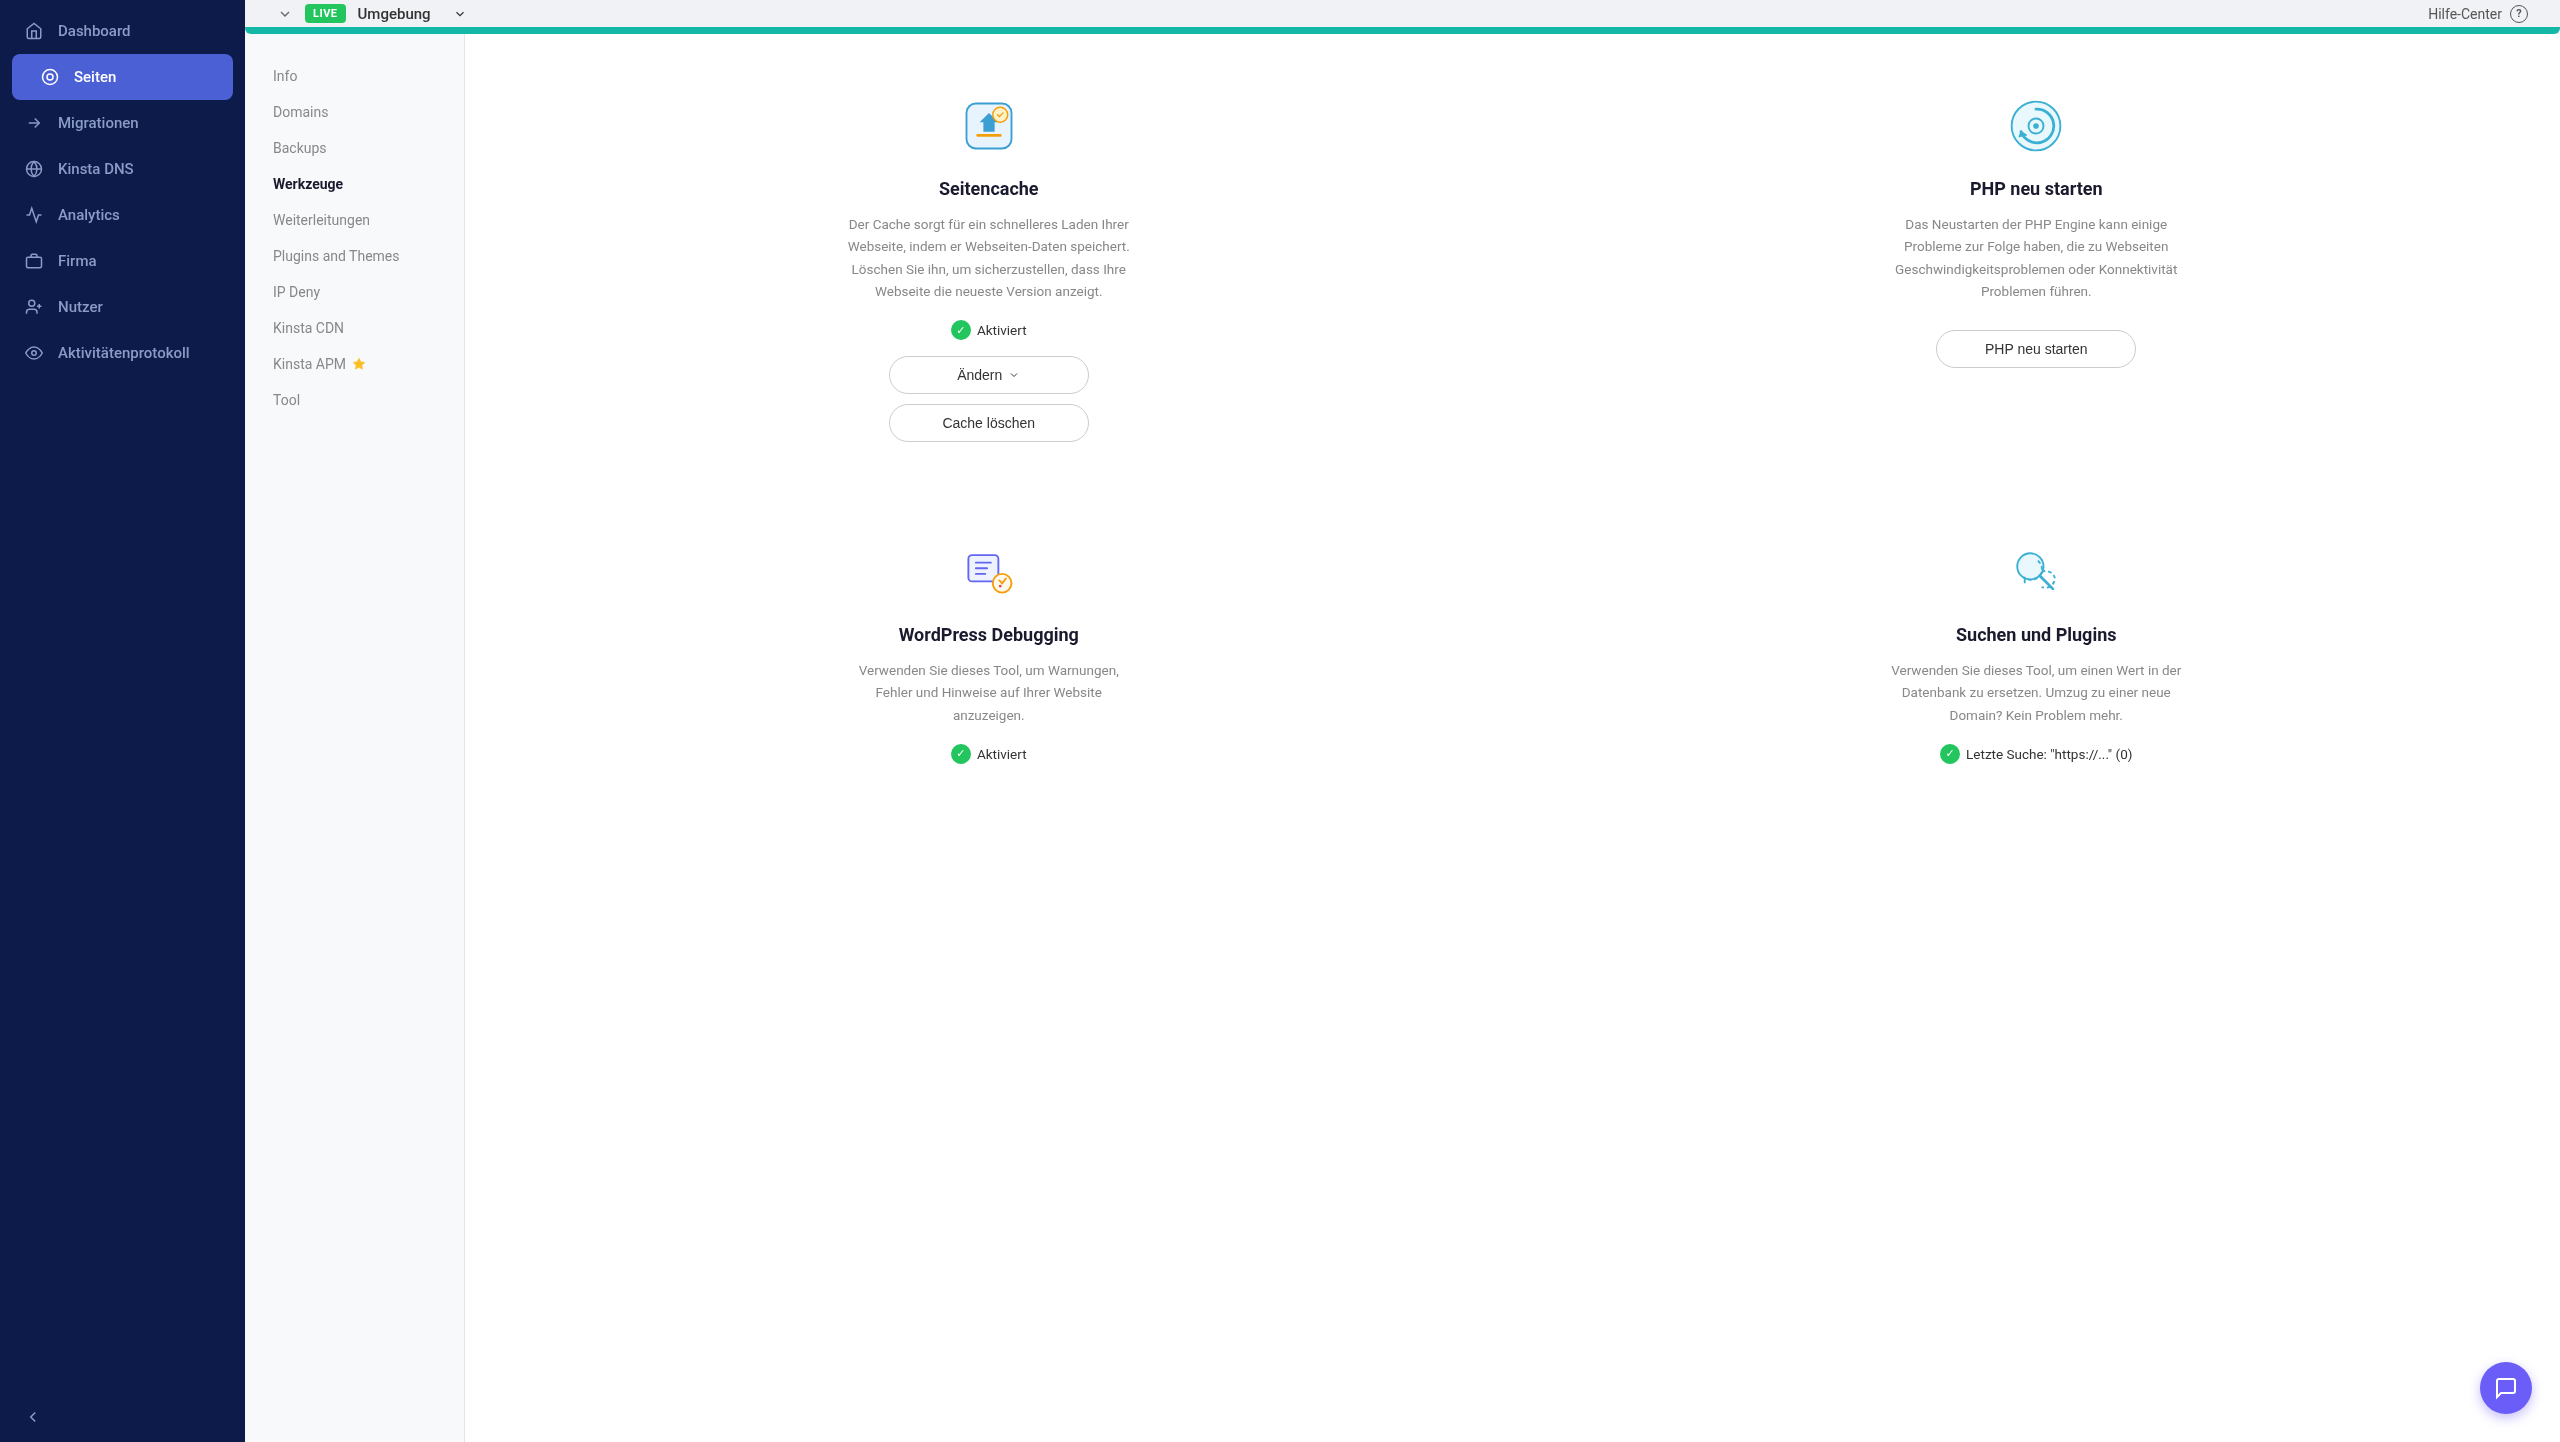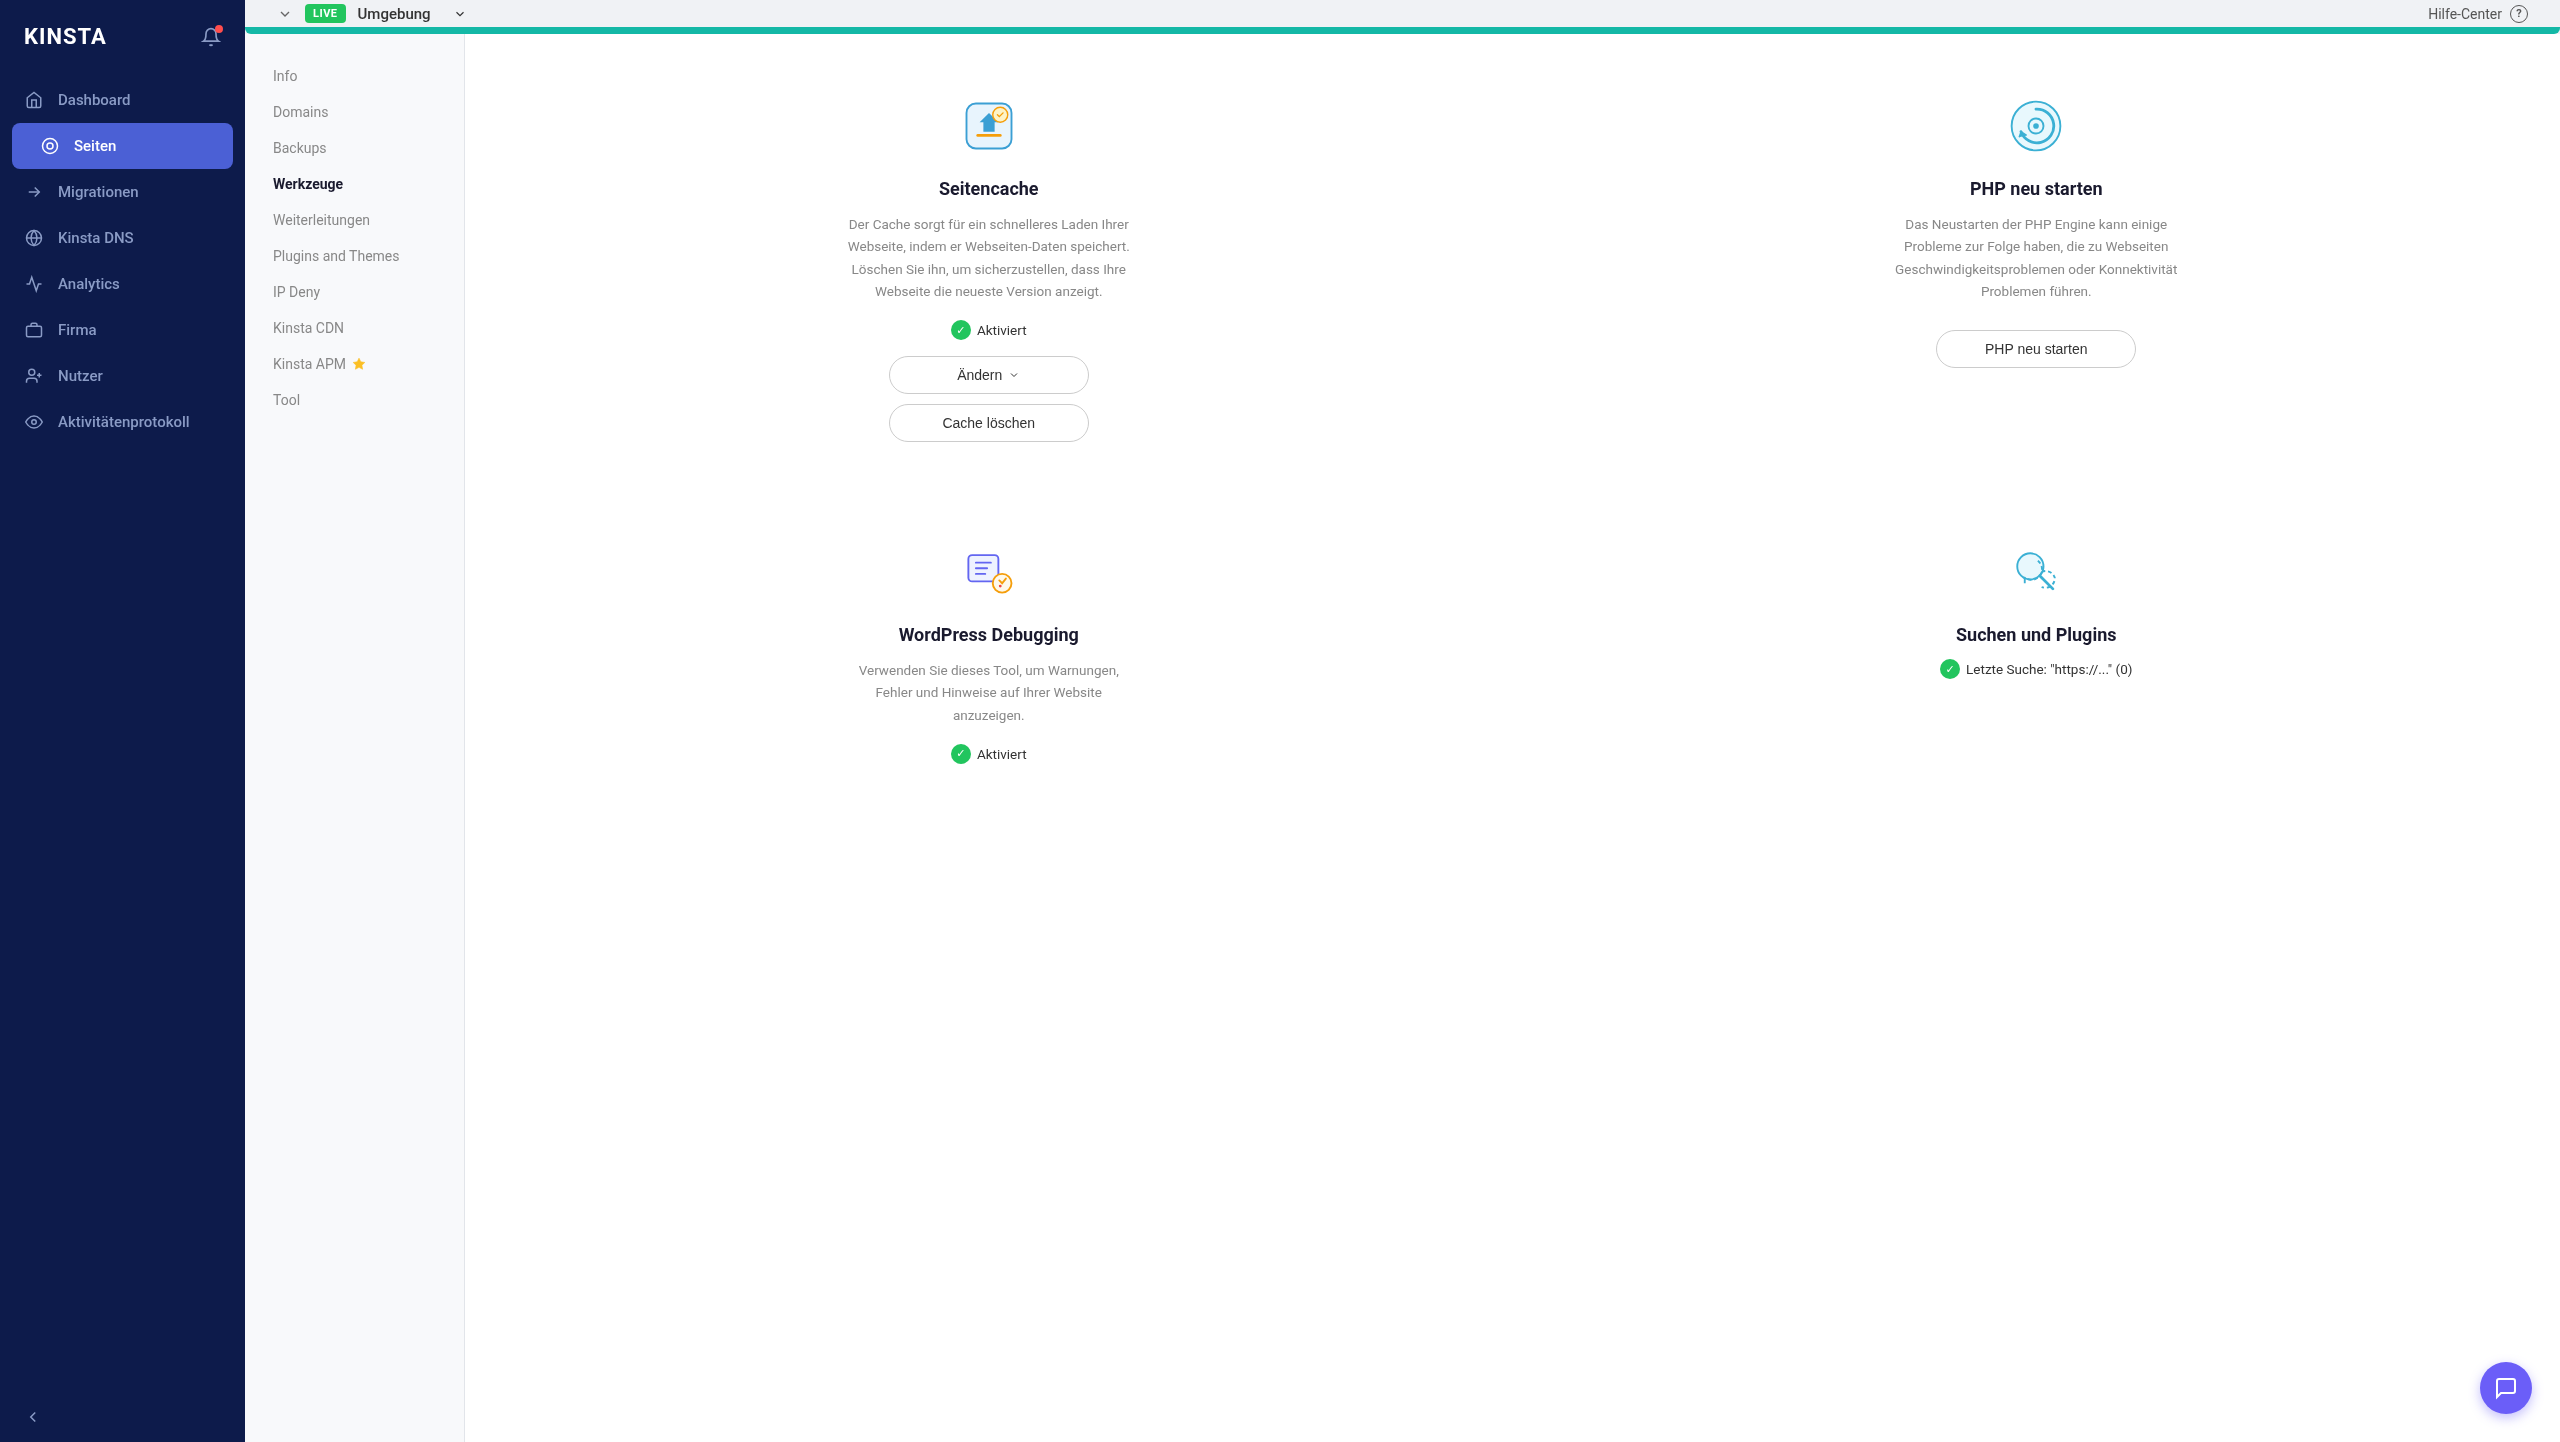--- a/index.html
+++ b/index.html
@@ -283,30 +283,20 @@
       box-shadow: 0 4px 12px rgba(107,94,248,0.4);
     }
 
     
     svg { display: block; }
   </style>
 </head>
 <body>
 
 <div class="sidebar">
-  <div class="sidebar-logo">
-    <div class="logo-text">KINSTA</div>
-    <div class="notification-icon">
-      <svg width="20" height="20" viewBox="0 0 24 24" fill="none" stroke="#8a9bc5" stroke-width="2">
-        <path d="M18 8A6 6 0 0 0 6 8c0 7-3 9-3 9h18s-3-2-3-9"></path>
-        <path d="M13.73 21a2 2 0 0 1-3.46 0"></path>
-      </svg>
-      <div class="notification-dot"></div>
-    </div>
-  </div>
 
   <nav class="sidebar-nav">
 
     <div class="nav-item">
       <span class="nav-icon">
         <svg width="18" height="18" viewBox="0 0 24 24" fill="none" stroke="currentColor" stroke-width="2">
           <path d="M3 9l9-7 9 7v11a2 2 0 0 1-2 2H5a2 2 0 0 1-2-2z"></path>
             <polyline points="9 22 9 12 15 12 15 22"></polyline>
         </svg>
       </span>
@@ -504,20 +494,21 @@
           <div class="tool-icon">
             <svg width="60" height="60" viewBox="0 0 64 64" fill="none">
               <circle cx="26" cy="26" r="14" fill="#e8f8fd" stroke="#3bb0d4" stroke-width="2"></circle>
               <line x1="36" y1="36" x2="50" y2="50" stroke="#3bb0d4" stroke-width="3" stroke-linecap="round"></line>
               <path d="M34 20 A10 10 0 0 1 20 38" stroke="#3bb0d4" stroke-width="2" fill="none" stroke-dasharray="4 3"></path>
               <polyline points="18 38 20 38 20 44" fill="none" stroke="#3bb0d4" stroke-width="2" stroke-linejoin="round"></polyline>
               <path d="M38 32 A10 10 0 0 1 52 38 A10 10 0 0 1 38 48" stroke="#3bb0d4" stroke-width="2" fill="none" stroke-dasharray="4 3"></path>
             </svg>
           </div>
           <div class="tool-title">Suchen und Plugins</div>
+          <div class="tool-description">Verwenden Sie dieses Tool, um einen Wert in der Datenbank zu ersetzen. Umzug zu einer neue Domain? Kein Problem mehr.</div>
           <div class="status-badge">
             <div class="status-dot">✓</div>
             <span>Letzte Suche: "https://..." (0)</span>
           </div>
         </div>
 
       </div>
     </div>
   </div>
 </div>

